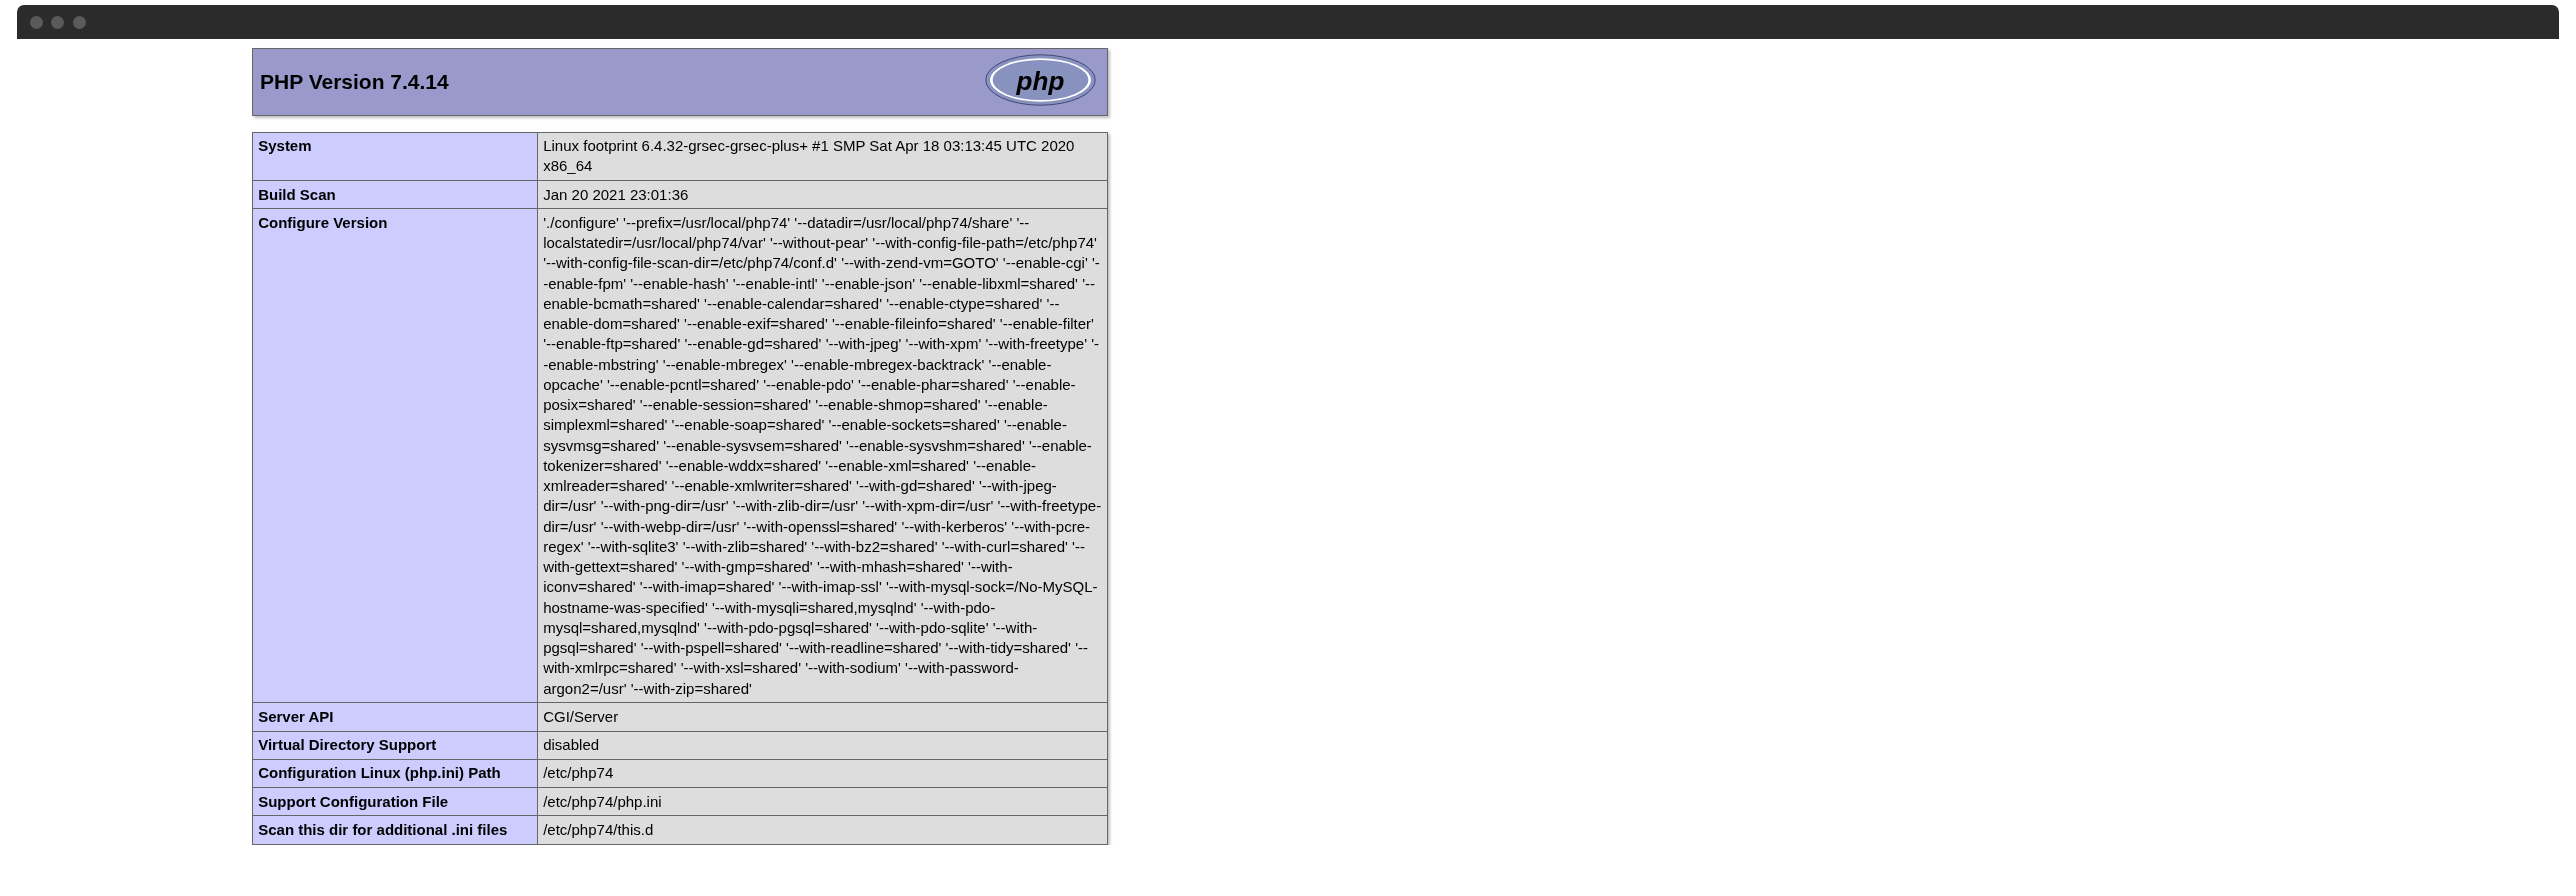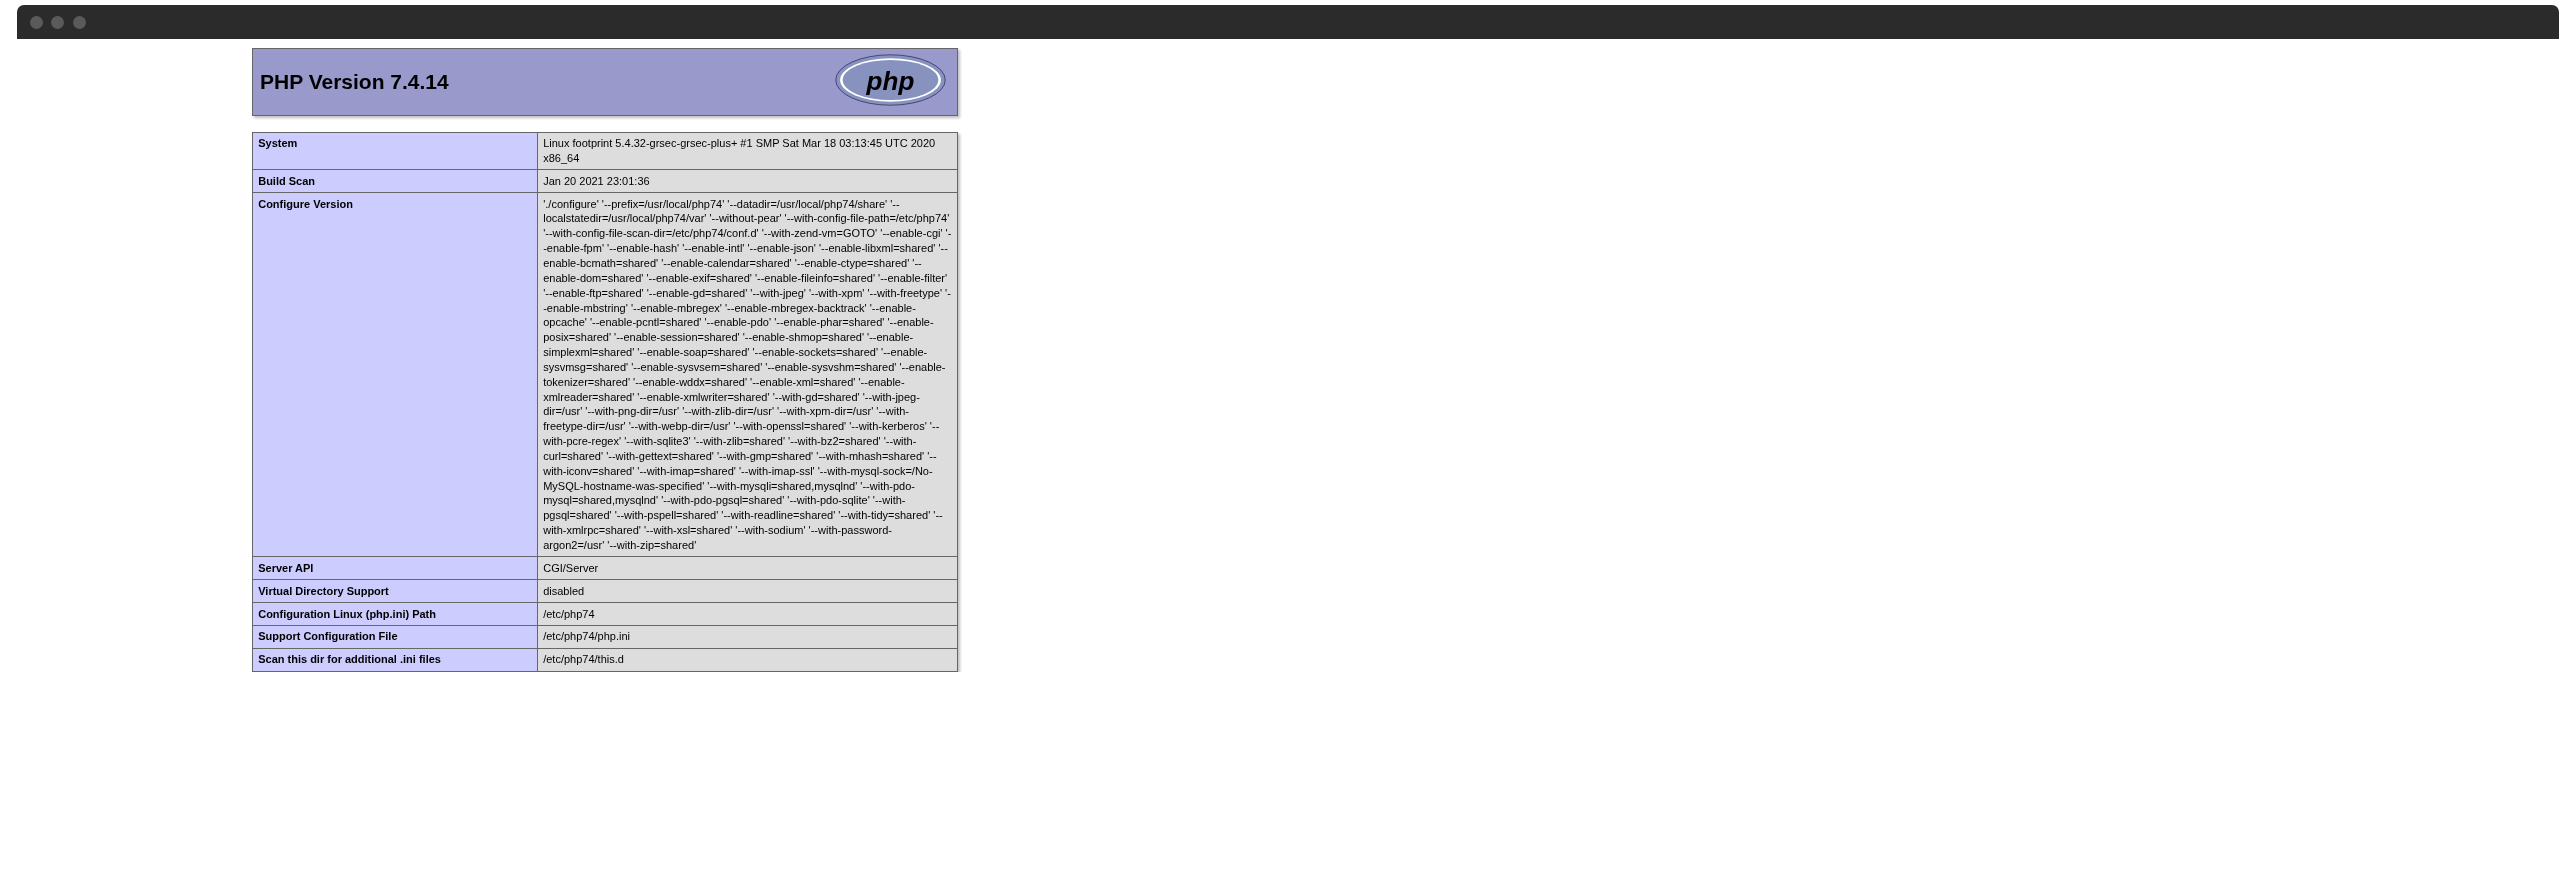--- a/index.html
+++ b/index.html
@@ -26,21 +26,21 @@
       width: 13px;
       height: 13px;
       border-radius: 50%;
       background: #5a5a5a;
     }
     .content-area {
       padding: 8.7px 0 0 0;
     }
     .phpinfo-container {
       margin-left: 252px;
-      width: 706px;
+      width: 856px;
     }
     .header-banner {
       background: #9999cc;
       border: 0.9px solid #666;
       height: 68px;
       display: flex;
       align-items: center;
       justify-content: space-between;
       padding: 0 10.4px 0 7px;
       box-shadow: 1.7px 1.7px 2.6px rgba(0,0,0,0.25);
@@ -56,21 +56,21 @@
       height: 54px;
     }
     .info-table {
       width: 100%;
       border-collapse: collapse;
       box-shadow: 1.7px 1.7px 2.6px rgba(0,0,0,0.25);
     }
     .info-table td {
       border: 0.9px solid #666;
       padding: 3.5px 5.2px;
-      font-size: 11px;
+      font-size: 15px;
       vertical-align: top;
       line-height: 1.35;
     }
     .info-table td.label-cell {
       background: #ccccff;
       font-weight: bold;
       width: 285px;
       color: #000;
     }
     .info-table td.value-cell {
@@ -100,21 +100,21 @@
           <ellipse cx="65" cy="31" rx="55" ry="23" fill="#8892bf"></ellipse>
           <text x="65" y="42" font-family="Arial" font-size="30" font-weight="bold" font-style="italic" fill="#000000" text-anchor="middle">php</text>
         </svg>
       </span>
     </div>
 
     <table class="info-table">
       <tbody>
         <tr>
           <td class="label-cell">System</td>
-          <td class="value-cell">Linux footprint 5.4.32-grsec-grsec-plus+ #1 SMP Sat Mar 18 03:13:45 UTC 2020 x86_64</td>
+          <td class="value-cell">Linux footprint 6.4.32-grsec-grsec-plus+ #1 SMP Sat Apr 18 03:13:45 UTC 2020 x86_64</td>
         </tr>
         <tr>
           <td class="label-cell">Build Scan</td>
           <td class="value-cell">Jan 20 2021 23:01:36</td>
         </tr>
         <tr>
           <td class="label-cell">Configure Version</td>
           <td class="value-cell">'./configure' '--prefix=/usr/local/php74' '--datadir=/usr/local/php74/share' '--localstatedir=/usr/local/php74/var' '--without-pear' '--with-config-file-path=/etc/php74' '--with-config-file-scan-dir=/etc/php74/conf.d' '--with-zend-vm=GOTO' '--enable-cgi' '--enable-fpm' '--enable-hash' '--enable-intl' '--enable-json' '--enable-libxml=shared' '--enable-bcmath=shared' '--enable-calendar=shared' '--enable-ctype=shared' '--enable-dom=shared' '--enable-exif=shared' '--enable-fileinfo=shared' '--enable-filter' '--enable-ftp=shared' '--enable-gd=shared' '--with-jpeg' '--with-xpm' '--with-freetype' '--enable-mbstring' '--enable-mbregex' '--enable-mbregex-backtrack' '--enable-opcache' '--enable-pcntl=shared' '--enable-pdo' '--enable-phar=shared' '--enable-posix=shared' '--enable-session=shared' '--enable-shmop=shared' '--enable-simplexml=shared' '--enable-soap=shared' '--enable-sockets=shared' '--enable-sysvmsg=shared' '--enable-sysvsem=shared' '--enable-sysvshm=shared' '--enable-tokenizer=shared' '--enable-wddx=shared' '--enable-xml=shared' '--enable-xmlreader=shared' '--enable-xmlwriter=shared' '--with-gd=shared' '--with-jpeg-dir=/usr' '--with-png-dir=/usr' '--with-zlib-dir=/usr' '--with-xpm-dir=/usr' '--with-freetype-dir=/usr' '--with-webp-dir=/usr' '--with-openssl=shared' '--with-kerberos' '--with-pcre-regex' '--with-sqlite3' '--with-zlib=shared' '--with-bz2=shared' '--with-curl=shared' '--with-gettext=shared' '--with-gmp=shared' '--with-mhash=shared' '--with-iconv=shared' '--with-imap=shared' '--with-imap-ssl' '--with-mysql-sock=/No-MySQL-hostname-was-specified' '--with-mysqli=shared,mysqlnd' '--with-pdo-mysql=shared,mysqlnd' '--with-pdo-pgsql=shared' '--with-pdo-sqlite' '--with-pgsql=shared' '--with-pspell=shared' '--with-readline=shared' '--with-tidy=shared' '--with-xmlrpc=shared' '--with-xsl=shared' '--with-sodium' '--with-password-argon2=/usr' '--with-zip=shared'</td>
         </tr>
         <tr>

